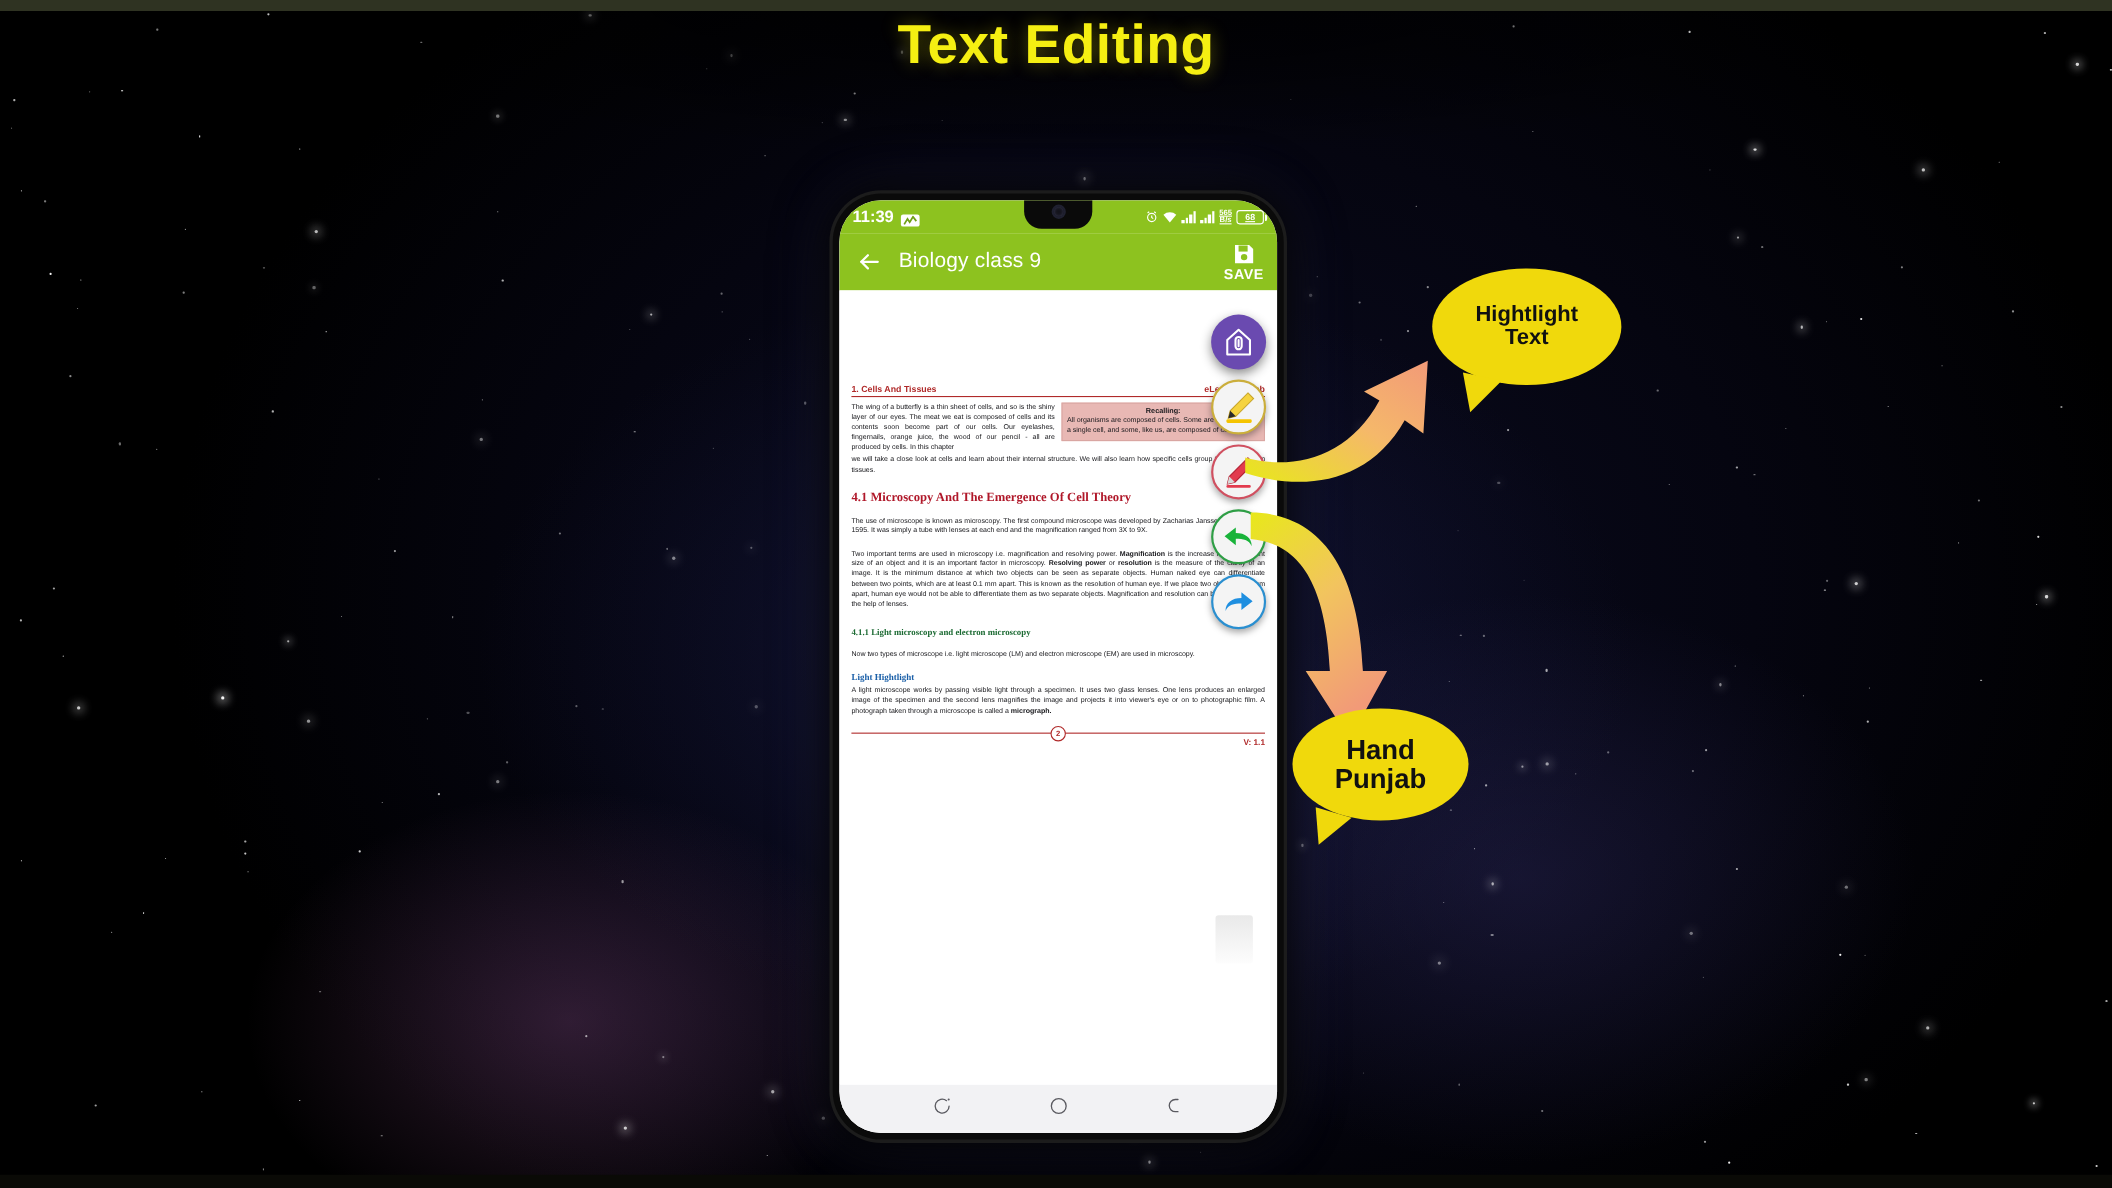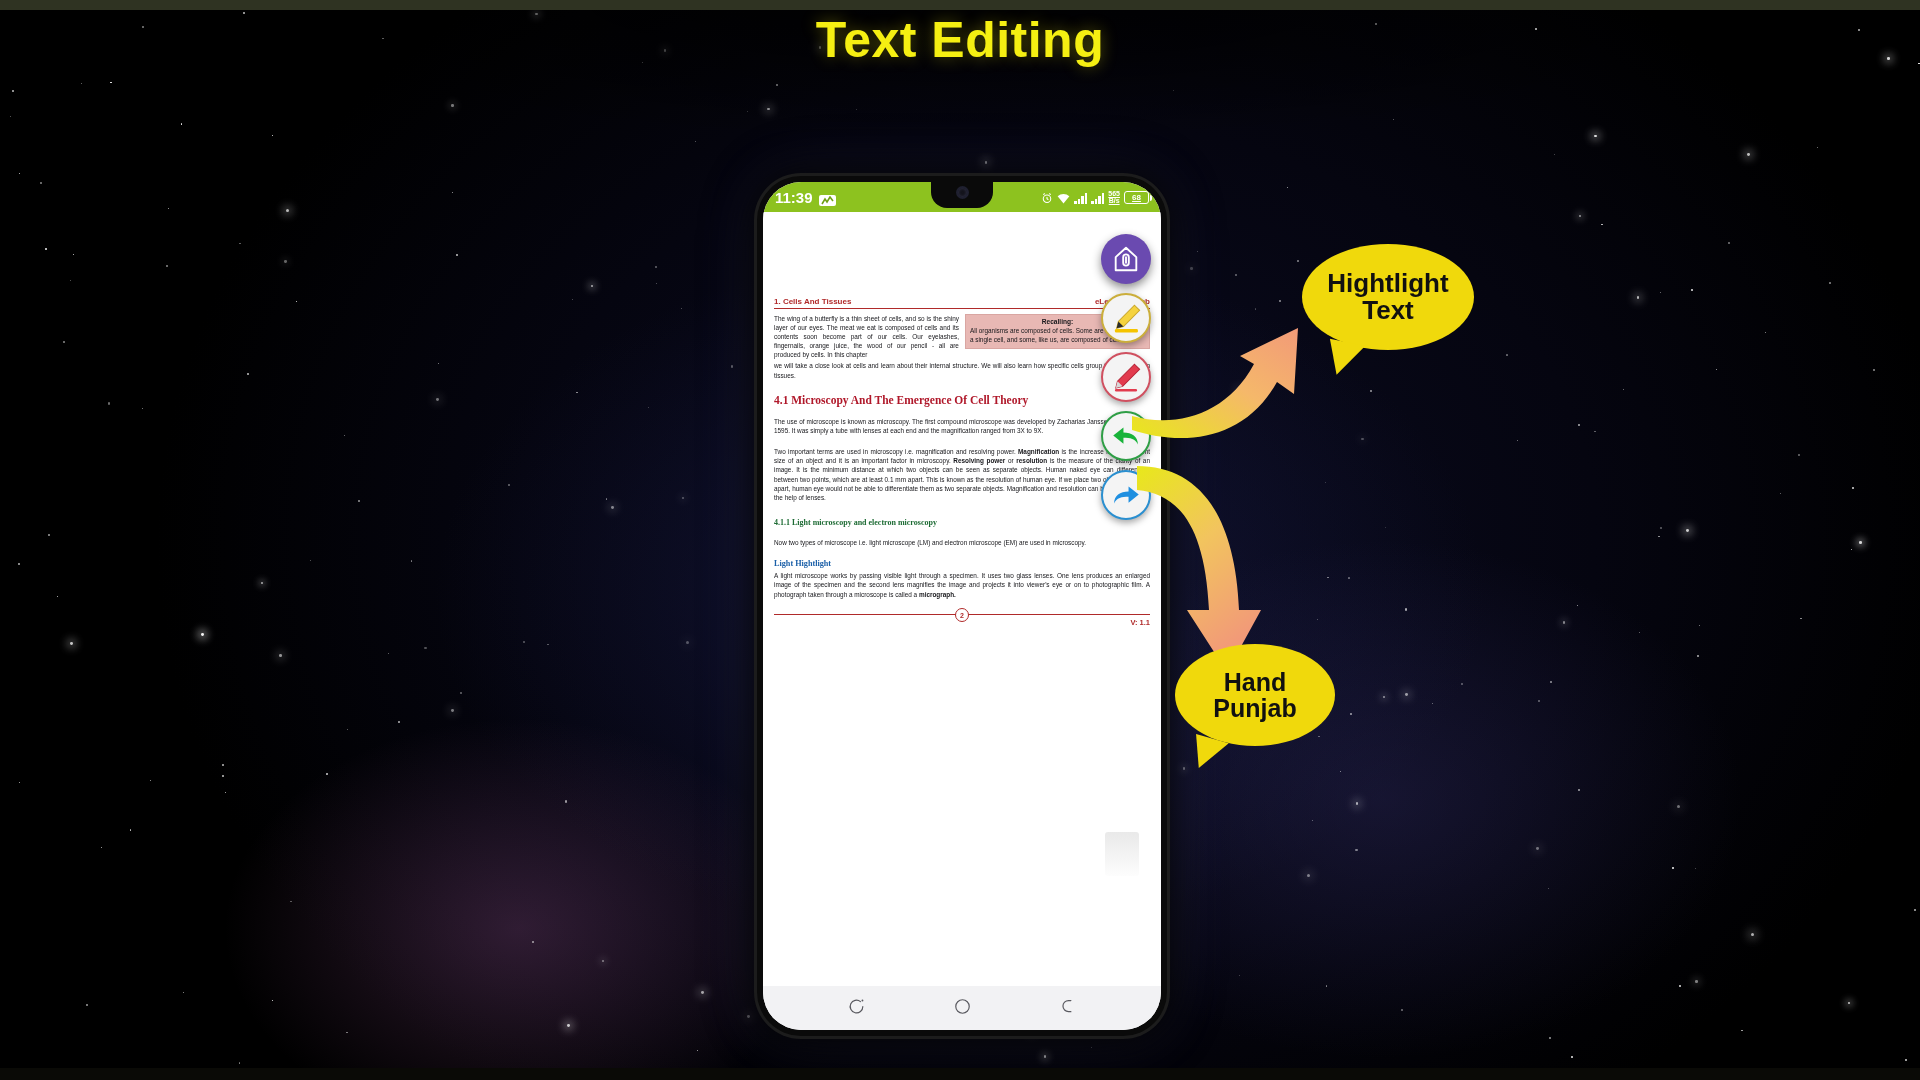--- a/index.html
+++ b/index.html
@@ -77,21 +77,21 @@
     height:30px; background:#8dc21f;
     display:flex; align-items:center; justify-content:space-between;
     padding:0 12px; color:#fff; font-size:15px; font-weight:bold;
     flex:0 0 auto;
   }
   #sb-left { display:flex; align-items:flex-end; gap:6px; }
   .sb-chip {
     background:#fff; color:#8dc21f; border-radius:2px;
     font-size:9px; padding:1px 2px; display:flex; align-items:center;
   }
-  #sb-right { display:flex; align-items:flex-end; gap:4px;text-decoration:underline; }
+  #sb-right { display:flex; align-items:center; gap:4px;text-decoration:underline; }
   .sb-ico { display:flex; align-items:center; }
   .bars { display:flex; align-items:flex-end; gap:1px; height:11px; }
   .bars i { display:block; width:2.5px; background:#fff; }
   .bars i:nth-child(1){height:3px;} .bars i:nth-child(2){height:5px;}
   .bars i:nth-child(3){height:8px;} .bars i:nth-child(4){height:11px;}
   #netspeed { font-size:7px; line-height:7px; text-align:center; font-weight:bold; }
   #battery {
     border:1.5px solid #fff; border-radius:3px; width:25px; height:13px;
     font-size:8px; display:flex; align-items:center; justify-content:center;
     position:relative; font-weight:bold;
@@ -187,21 +187,21 @@
   .bubble {
     position:absolute; z-index:22;
     background:#f0d90c; border-radius:50%;
     display:flex; align-items:center; justify-content:center;
     text-align:center; color:#111; font-weight:bold;
     line-height:1.05;
   }
   .bubble .tail {
     position:absolute; width:0; height:0;
   }
-  #bubble-highlight { left:1302px; top:244px; width:172px; height:106px; font-size:26px; }
+  #bubble-highlight { left:1302px; top:244px; width:172px; height:106px; font-size:20px; }
   #bubble-highlight .tail {
     left:24px; bottom:-26px;
     border-left:14px solid transparent; border-right:22px solid transparent;
     border-top:34px solid #f0d90c;
     transform:rotate(12deg);
   }
   #bubble-hand { left:1175px; top:644px; width:160px; height:102px; font-size:25px; }
   #bubble-hand .tail {
     left:16px; bottom:-24px;
     border-left:12px solid transparent; border-right:22px solid transparent;
@@ -537,20 +537,37 @@
         <span id="netspeed">
           <span>565</span><br>
           <span>B/s</span>
         </span>
         <span id="battery">
           <span>68</span>
         </span>
       </div>
     </div>
 
+    <div id="appbar">
+      <div id="backbtn">
+        <svg width="24" height="24" viewBox="0 0 24 24" fill="none" stroke="#fff" stroke-width="2" stroke-linecap="round" stroke-linejoin="round">
+          <line x1="20" y1="12" x2="5" y2="12"></line>
+            <polyline points="11,18 5,12 11,6"></polyline>
+        </svg>
+      </div>
+      <div id="apptitle">Biology class 9</div>
+      <div id="savebtn">
+        <svg width="22" height="22" viewBox="0 0 24 24" fill="#fff">
+          <path d="M3 3h14l4 4v14H3V3z"></path>
+          <rect x="6.5" y="3.5" width="9" height="6" fill="#8dc21f"></rect>
+          <circle cx="12" cy="15" r="3.2" fill="#8dc21f"></circle>
+        </svg>
+        <span class="lbl">SAVE</span>
+      </div>
+    </div>
 
     <div id="docarea">
       <div id="page">
         <div id="pgtop">
           <span>1. Cells And Tissues</span>
           <span>eLearn.Punjab</span>
         </div>
 
         <div id="intro">
           <div id="introL">The wing of a butterfly is a thin sheet of cells, and so is the shiny layer of our eyes. The meat we eat is composed of cells and its contents soon become part of our cells. Our eyelashes, fingernails, orange juice, the wood of our pencil - all are produced by cells. In this chapter</div>

